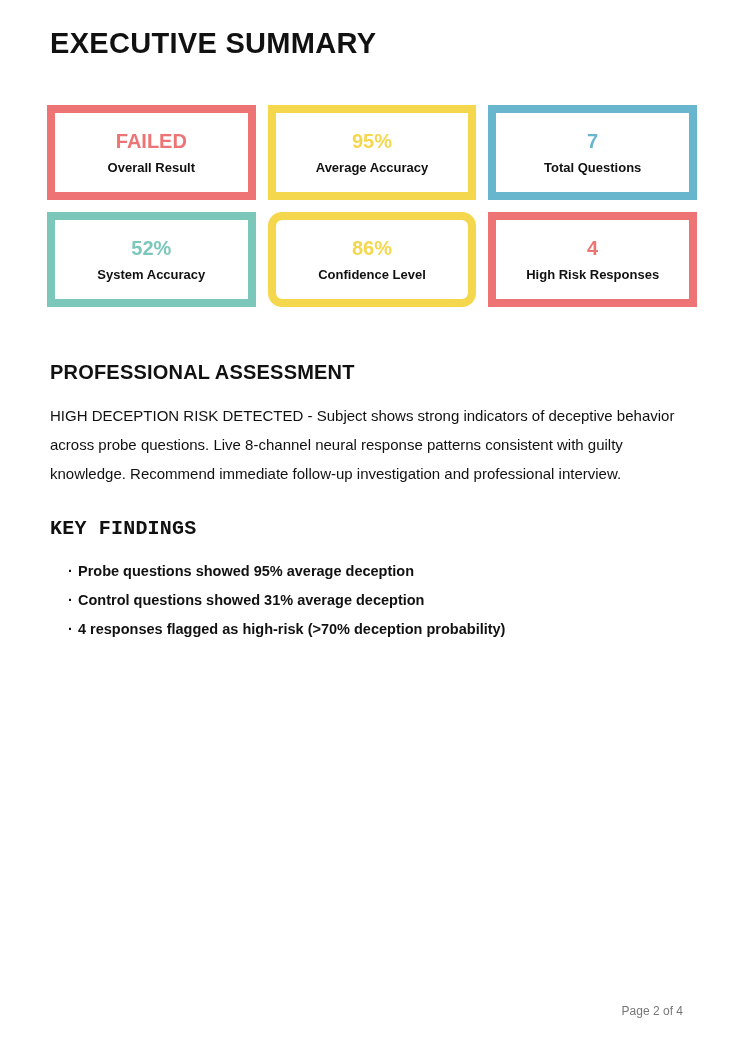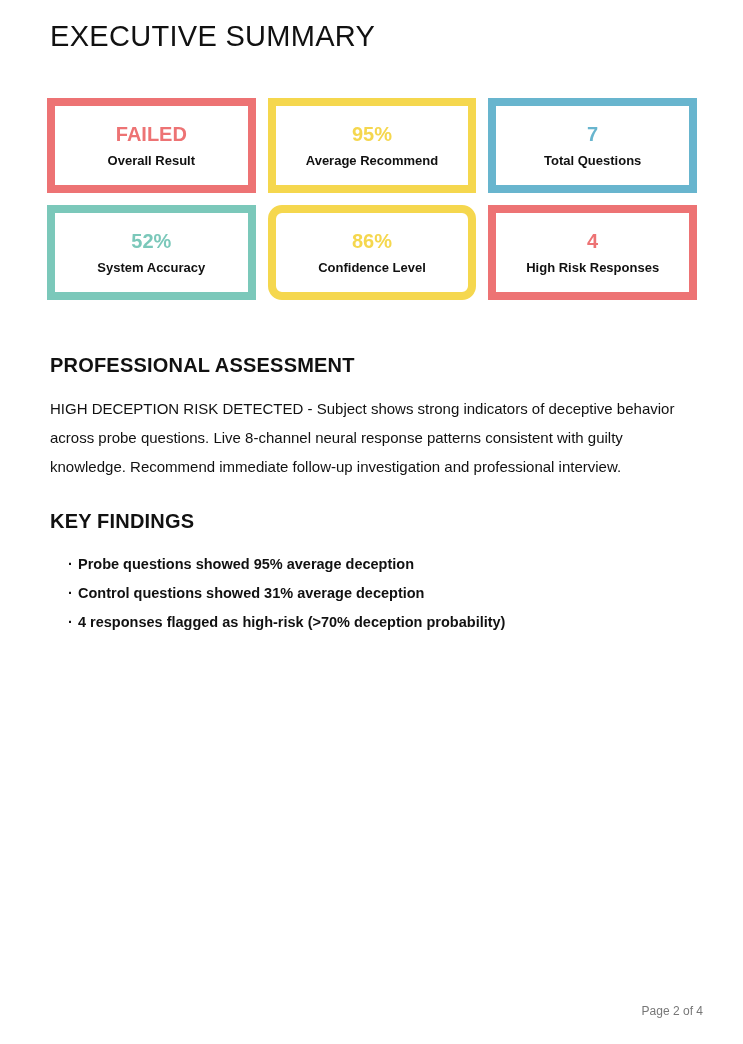--- a/index.html
+++ b/index.html
@@ -12,23 +12,23 @@
     width: 743px;
     height: 1044px;
     background: #ffffff;
     font-family: "Liberation Sans", sans-serif;
     color: #111111;
     overflow: hidden;
     box-sizing: border-box;
     padding: 20px 46px 0 47px;
   }
   .doc-title {
-    margin: 0 0 0 3px;
+    margin: 7px 0 0 3px;
     font-size: 29px;
-    font-weight: normal;
+    font-weight: bold;
     letter-spacing: 0.3px;
     color: #111111;
   }
   .stats-grid {
     margin-top: 45px;
     display: grid;
     grid-template-columns: repeat(3, 1fr);
     gap: 12px;
     width: 650px;
   }
@@ -63,21 +63,21 @@
   }
   .assessment-heading { margin-top: 54px; }
   .assessment-body {
     margin: 17px 0 0 3px;
     width: 648px;
     font-size: 15px;
     line-height: 29px;
     font-weight: normal;
     color: #111111;
   }
-  .findings-heading { margin-top: 29px; }
+  .findings-heading { margin-top: 29px; font-family: Liberation Mono, monospace; }
   .findings-list {
     list-style: none;
     margin: 17px 0 0 0;
     padding: 0 0 0 21px;
   }
   .findings-list li {
     position: relative;
     font-size: 14.5px;
     font-weight: bold;
     line-height: 28.8px;
@@ -86,21 +86,21 @@
   }
   .findings-list li::before {
     content: "\00B7";
     position: absolute;
     left: 0;
     top: 0;
     font-weight: bold;
   }
   .page-footer {
     position: absolute;
-    right: 40px;
+    right: 60px;
     bottom: 26px;
     font-size: 12px;
     color: #777777;
   }
 </style>
 </head>
 <body>
 
 <div class="page">
 
@@ -108,21 +108,21 @@
 
   <div class="stats-grid">
 
     <div class="stat-card" style="border-color: rgb(237, 115, 116);">
       <div class="stat-value" style="color: rgb(237, 115, 116);">FAILED</div>
       <div class="stat-label">Overall Result</div>
     </div>
 
     <div class="stat-card" style="border-color: rgb(245, 215, 78);">
       <div class="stat-value" style="color: rgb(245, 215, 78);">95%</div>
-      <div class="stat-label">Average Recommend</div>
+      <div class="stat-label">Average Accuracy</div>
     </div>
 
     <div class="stat-card" style="border-color: rgb(104, 181, 206);">
       <div class="stat-value" style="color: rgb(104, 181, 206);">7</div>
       <div class="stat-label">Total Questions</div>
     </div>
 
     <div class="stat-card" style="border-color: rgb(123, 200, 186);">
       <div class="stat-value" style="color: rgb(123, 200, 186);">52%</div>
       <div class="stat-label">System Accuracy</div>

